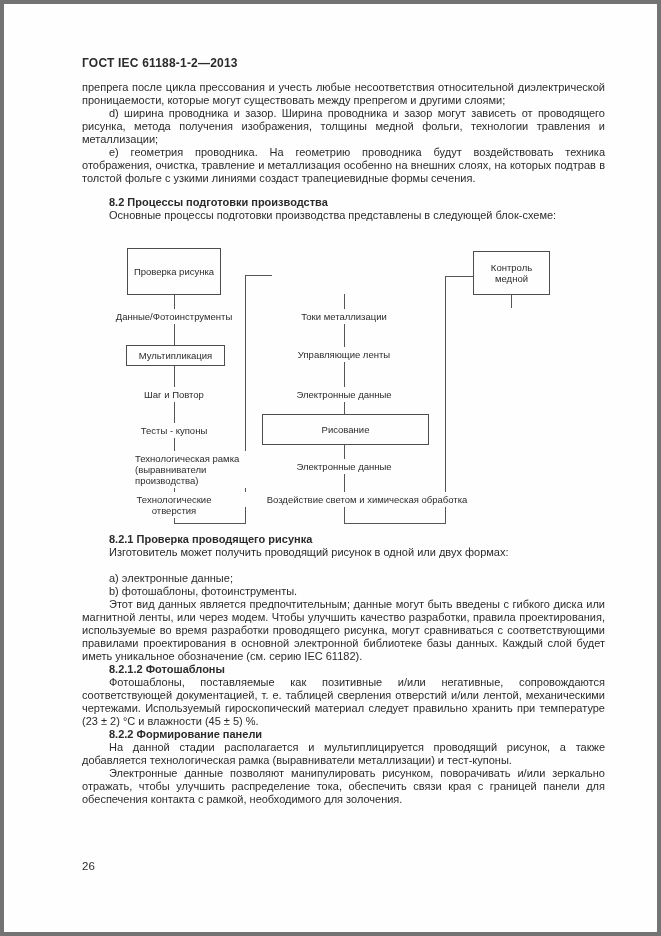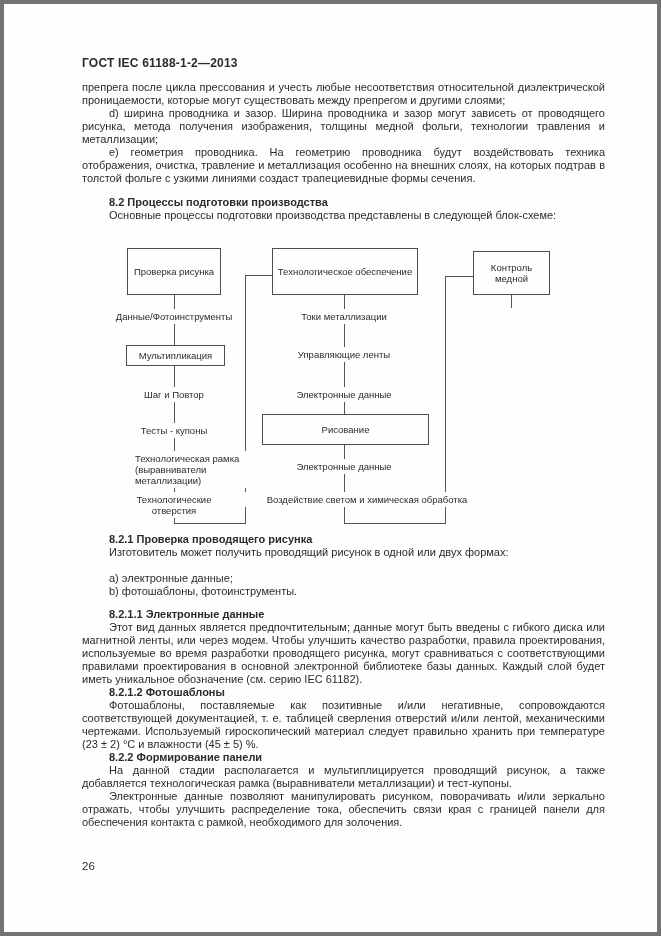--- a/index.html
+++ b/index.html
@@ -69,48 +69,46 @@
 
     <div class="hline" style="left:170px;top:281px;width:72px;"></div>
     <div class="vline" style="left:241px;top:33px;height:249px;"></div>
     <div class="hline" style="left:241px;top:33px;width:27px;"></div>
 
     <div class="hline" style="left:340px;top:281px;width:102px;"></div>
     <div class="vline" style="left:441px;top:34px;height:248px;"></div>
     <div class="hline" style="left:441px;top:34px;width:28px;"></div>
 
     <div class="fbox" style="left:123px;top:6px;width:94px;height:47px;">Проверка рисунка</div>
-    <div class="fbox" style="left:268px;top:6px;width:146px;height:47px;white-space:nowrap;">Технологическое обеспечение</div>
     <div class="fbox" style="left:469px;top:9px;width:77px;height:44px;">Контроль медной</div>
     <div class="fbox" style="left:122px;top:103px;width:99px;height:21px;white-space:nowrap;">Мультипликация</div>
     <div class="fbox" style="left:258px;top:172px;width:167px;height:31px;">Рисование</div>
 
     <div class="flabel center" style="left:170px;top:67px;">Данные/Фотоинструменты</div>
     <div class="flabel center" style="left:170px;top:145px;">Шаг и Повтор</div>
     <div class="flabel center" style="left:170px;top:181px;">Тесты - купоны</div>
-    <div class="flabel left-wrap" style="left:128px;top:209px;width:112px;">Технологическая рамка (выравниватели металлизации)</div>
+    <div class="flabel left-wrap" style="left:128px;top:209px;width:112px;">Технологическая рамка (выравниватели производства)</div>
     <div class="flabel center-wrap" style="left:170px;top:250px;width:84px;">Технологические отверстия</div>
 
     <div class="flabel center" style="left:340px;top:67px;">Токи металлизации</div>
     <div class="flabel center" style="left:340px;top:105px;">Управляющие ленты</div>
     <div class="flabel center" style="left:340px;top:145px;">Электронные данные</div>
     <div class="flabel center" style="left:340px;top:217px;">Электронные данные</div>
     <div class="flabel center" style="left:346px;top:250px;padding-left:37px;">Воздействие светом и химическая обработка</div>
 
   </div>
 
   <div class="abs" style="left:78px;top:529px;width:523px;">
 
     <p class="h">8.2.1 Проверка проводящего рисунка</p>
     <p class="body-text ind" style="text-align:left;">Изготовитель может получить проводящий рисунок в одной или двух формах:</p>
 
     <p class="list-line gap13">a)   электронные данные;</p>
     <p class="list-line">b)   фотошаблоны, фотоинструменты.</p>
 
-    <p class="h gap10">8.2.1.1 Электронные данные</p>
     <p class="body-text ind">Этот вид данных является предпочтительным; данные могут быть введены с гибкого диска или магнитной ленты, или через модем. Чтобы улучшить качество разработки, правила проектирования, используемые во время разработки проводящего рисунка, могут сравниваться с соответствующими правилами проектирования в основной электронной библиотеке базы данных. Каждый слой будет иметь уникальное обозначение (см. серию IEC 61182).</p>
 
     <p class="h">8.2.1.2 Фотошаблоны</p>
     <p class="body-text ind">Фотошаблоны, поставляемые как позитивные и/или негативные, сопровождаются соответствующей документацией, т. е. таблицей сверления отверстий и/или лентой, механическими чертежами. Используемый гироскопический материал  следует правильно хранить при температуре (23 ± 2) °С и влажности (45 ± 5) %.</p>
 
     <p class="h">8.2.2 Формирование панели</p>
     <p class="body-text ind">На данной стадии располагается и мультиплицируется проводящий рисунок, а также добавляется технологическая рамка (выравниватели металлизации) и тест-купоны.</p>
     <p class="body-text ind">Электронные данные позволяют манипулировать рисунком, поворачивать и/или зеркально отражать, чтобы улучшить распределение тока, обеспечить связи края с границей панели для обеспечения контакта с рамкой, необходимого для золочения.</p>
   </div>
 

